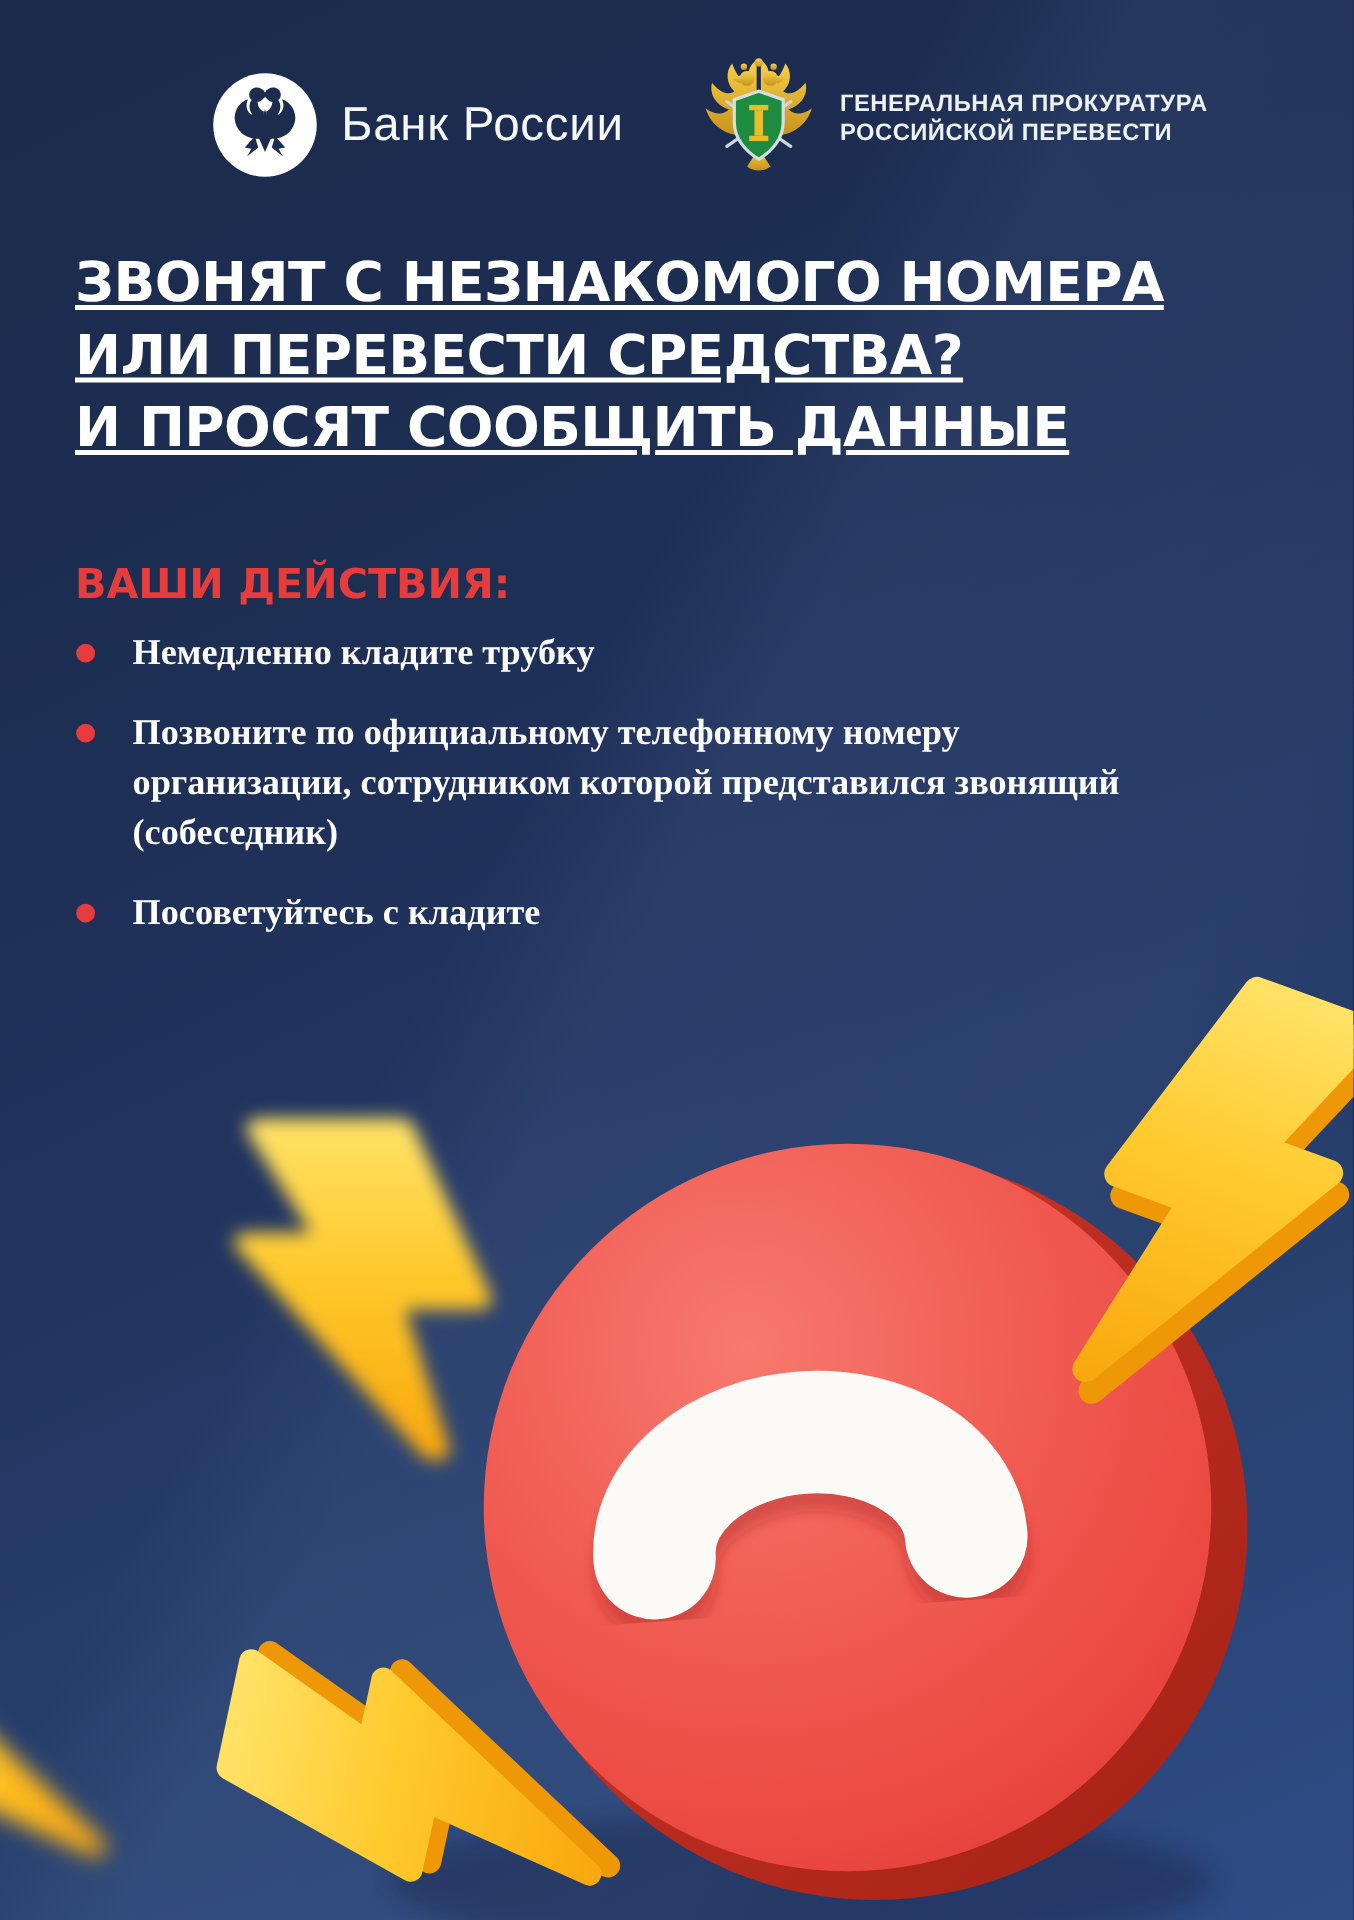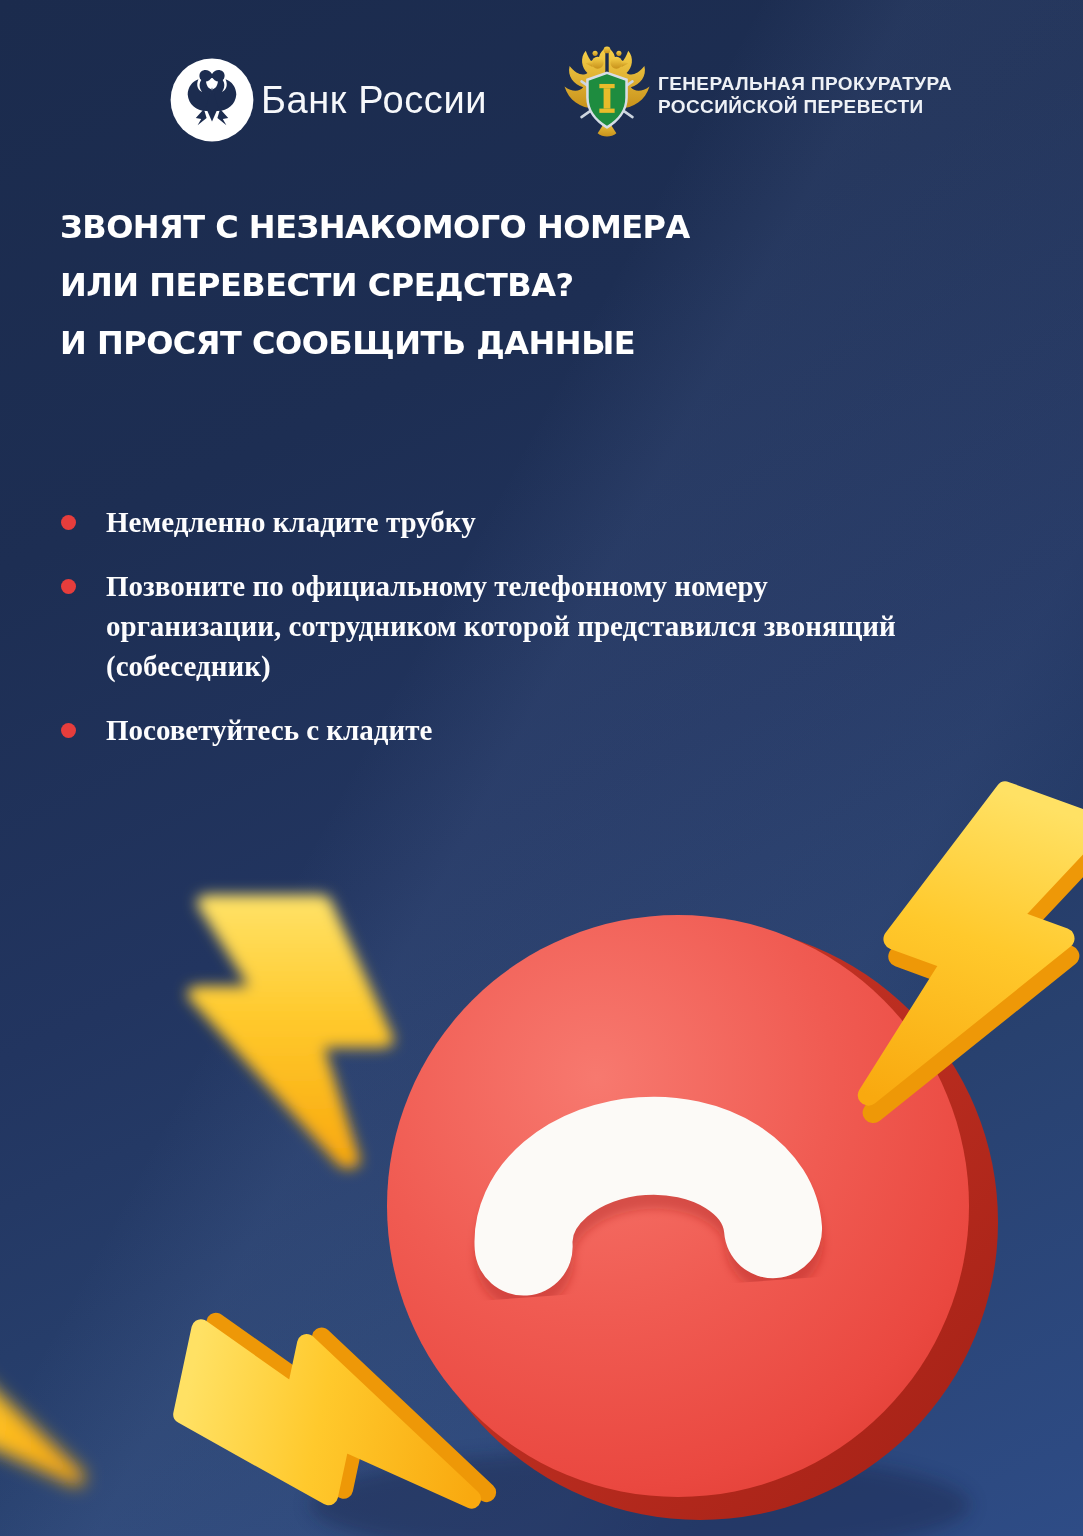--- a/index.html
+++ b/index.html
@@ -7,34 +7,35 @@
     position:relative;
     width:1083px;height:1536px;
     overflow:hidden;
     font-family:"Liberation Sans",sans-serif;
     background:
       linear-gradient(118deg, rgba(150,180,240,0) 40%, rgba(150,180,240,0.08) 48%, rgba(150,180,240,0.06) 72%, rgba(150,180,240,0) 80%),
       linear-gradient(155deg,#1b2b4d 0%,#1d2e53 28%,#223560 52%,#28416f 74%,#2e4c86 100%);
   }
 
   
-  .brand-cbr{position:absolute;left:167px;top:55px;display:flex;align-items:center;gap:4px;}
+  .brand-cbr{position:absolute;left:167px;top:55px;display:flex;align-items:center;gap:16px;}
   .cbr-logo{width:90px;height:90px;display:block;}
   .cbr-name{font-size:38px;font-weight:400;letter-spacing:.6px;color:#f6f8fb;white-space:nowrap;}
 
-  .brand-genproc{position:absolute;left:556px;top:44px;display:flex;align-items:center;justify-content:flex-end;}
+  .brand-genproc{position:absolute;left:556px;top:44px;display:flex;align-items:center;gap:14px;justify-content:flex-end;}
   .genproc-emblem{width:102px;height:102px;display:block;}
   .genproc-name{color:#eef1f6;font-size:19px;line-height:23px;font-weight:700;letter-spacing:.4px;white-space:nowrap;}
 
   
   .title{
     position:absolute;left:60px;top:198px;margin:0;width:990px;
     font-family:"DejaVu Sans","Liberation Sans",sans-serif;
-    font-weight:700;font-size:32px;line-height:58px;letter-spacing:-.5px;
+    font-weight:700;font-size:44px;line-height:58px;letter-spacing:-.5px;
     color:#ffffff;
+    text-decoration:underline;
   }
 
   
   .actions-title{
     position:absolute;left:60px;top:447px;margin:0;
     font-family:"DejaVu Sans","Liberation Sans",sans-serif;
     font-weight:700;font-size:33px;letter-spacing:0;
     color:#e63d3c;
   }
   .actions{position:absolute;left:60px;top:502px;margin:0;padding:0;list-style:none;width:850px;font-family:Liberation Serif, serif;}
@@ -94,20 +95,21 @@
       <div>РОССИЙСКОЙ ПЕРЕВЕСТИ</div>
     </div>
   </div>
 
   <h1 class="title">
     <div>ЗВОНЯТ С НЕЗНАКОМОГО НОМЕРА</div>
     <div>ИЛИ ПЕРЕВЕСТИ СРЕДСТВА?</div>
     <div>И ПРОСЯТ СООБЩИТЬ ДАННЫЕ</div>
   </h1>
 
+  <h2 class="actions-title">ВАШИ ДЕЙСТВИЯ:</h2>
 
   <ul class="actions">
     <li>
       <span class="dot"></span>
       <span>Немедленно кладите трубку</span>
     </li>
     <li>
       <span class="dot"></span>
       <span>Позвоните по официальному телефонному номеру организации, сотрудником которой представился звонящий (собеседник)</span>
     </li>

